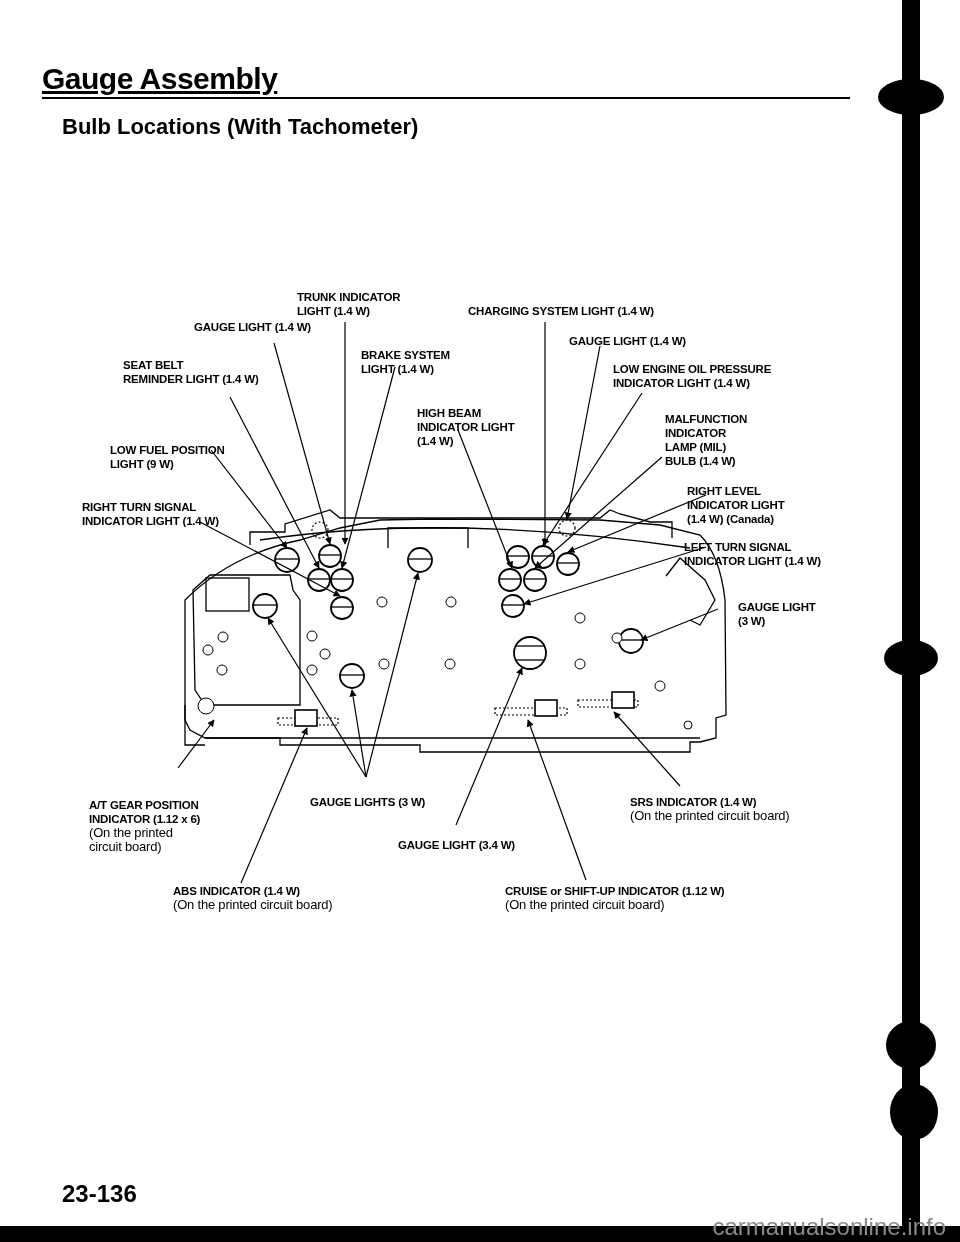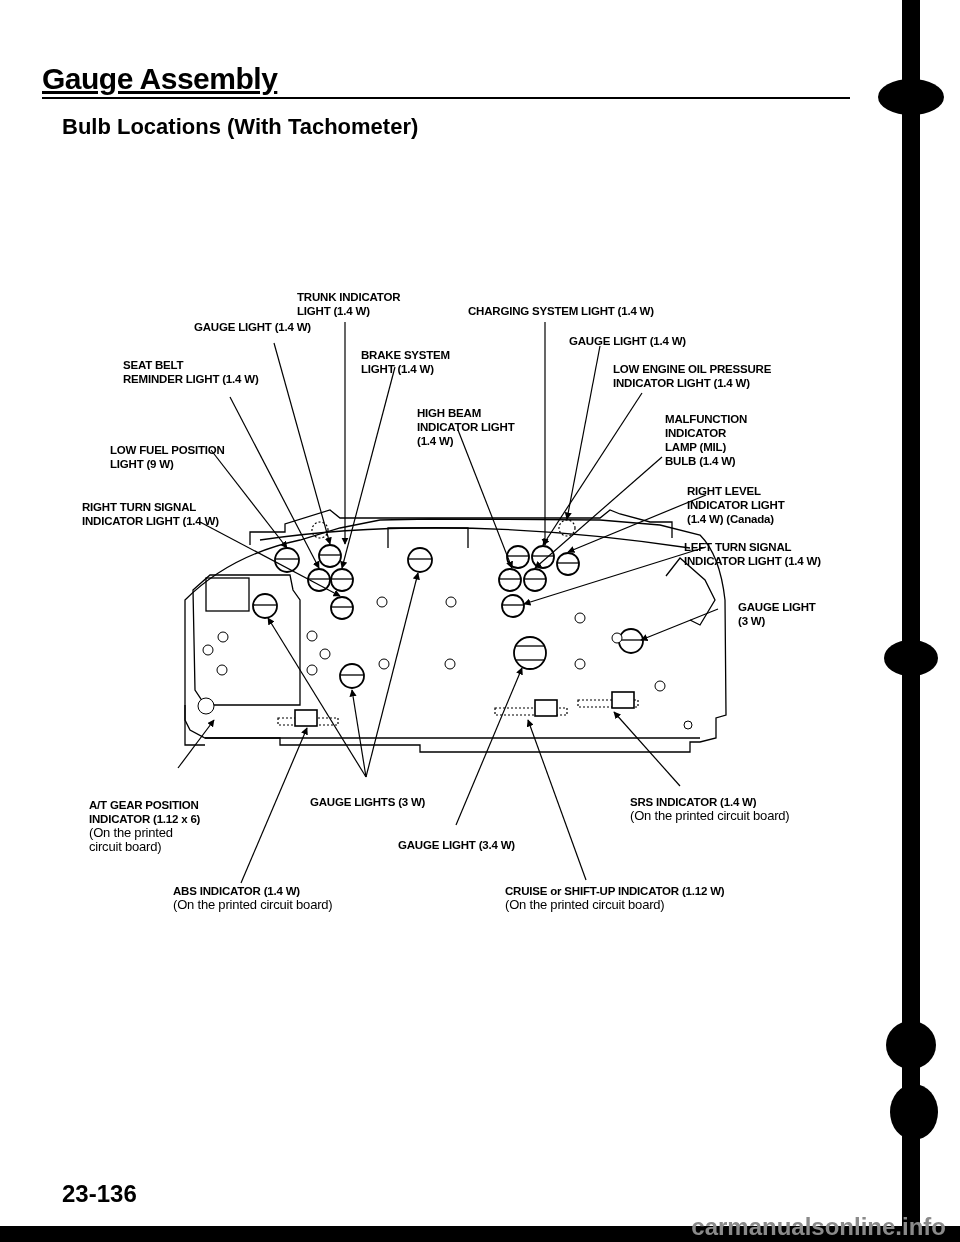--- a/index.html
+++ b/index.html
@@ -4,21 +4,21 @@
 <style>
   html, body { margin:0; padding:0; background:#fff; }
   body { width:960px; height:1242px; position:relative; overflow:hidden;
          font-family:"Liberation Sans", sans-serif; color:#000; }
   .title { position:absolute; left:42px; top:62px; font-size:30px; font-weight:bold; letter-spacing:-0.5px;text-decoration:underline; }
   .rule { position:absolute; left:42px; top:97px; width:808px; height:2px; background:#000; }
   .subtitle { position:absolute; left:62px; top:114px; font-size:22px; font-weight:bold; }
   .lbl { position:absolute; font-size:11.5px; font-weight:bold; line-height:14px; white-space:pre; letter-spacing:-0.2px; }
   .note { font-weight:normal; font-size:13px; }
   .pagenum { position:absolute; left:42px; top:1180px; font-size:24px; font-weight:bold;margin-left:20px; }
-  .watermark { position:absolute; right:14px; top:1213px; font-size:24px; color:#8a8a8a;font-weight:bold; }
+  .watermark { position:absolute; right:14px; top:1213px; font-size:24px; color:#8a8a8a; }
   .bottom-bar { position:absolute; left:0; top:1226px; width:960px; height:16px; background:#000; }
   .binder { position:absolute; left:0; top:0; }
   svg.diagram { position:absolute; left:0; top:0; }
 </style>
 </head>
 <body>
 
 <svg class="binder" width="960" height="1242" viewBox="0 0 960 1242">
   <rect x="902" y="0" width="18" height="1242" fill="#000"></rect>
   <ellipse cx="911" cy="97" rx="33" ry="18" fill="#000"></ellipse>

